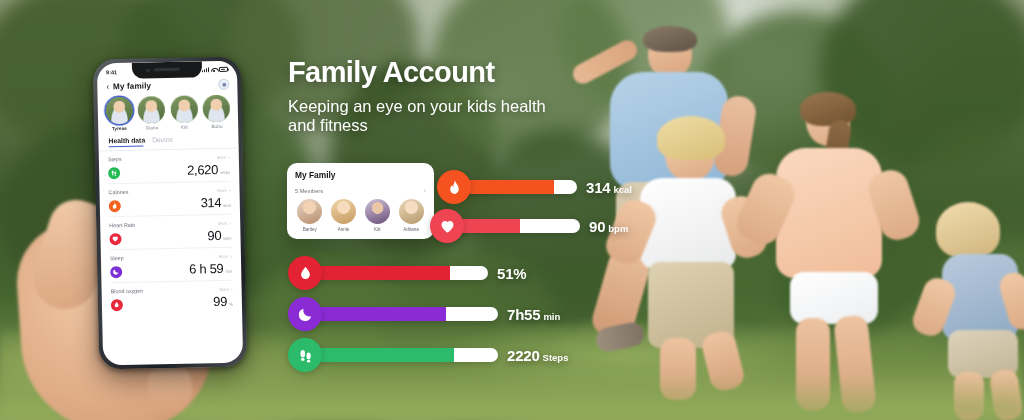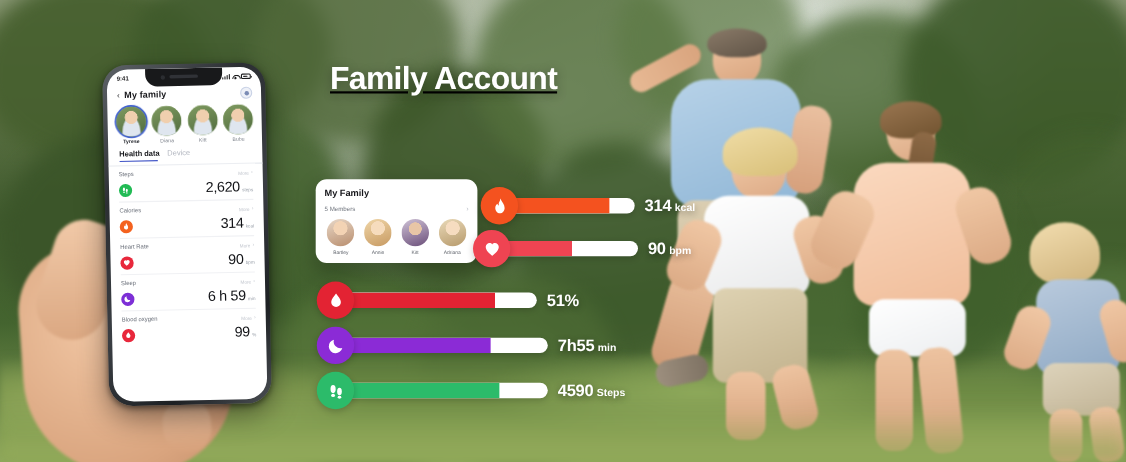--- a/index.html
+++ b/index.html
@@ -169,21 +169,21 @@
     width:12px; height:12px; border-radius:50%;
     display:flex; align-items:center; justify-content:center; color:#fff; font-size:6.5px;
     flex:0 0 auto;
   }
   .m-val{ display:flex; align-items:baseline; gap:2px; }
   .m-num{ font-size:13px; font-weight:300; color:#111216; letter-spacing:-.3px; }
   .m-unit{ font-size:4.2px; color:#9aa0aa; }
 
   
   .headline{
-    position:absolute; left:300px; top:58px; width:260px; z-index:9;text-decoration:underline;
+    position:absolute; left:288px; top:58px; width:260px; z-index:9;
   }
   .h1{
     font-size:29px; font-weight:800; color:#fff; letter-spacing:-.6px;
     line-height:1; text-shadow:0 2px 10px rgba(0,0,0,.35);
   }
   .h2{
     margin-top:10px; font-size:16.5px; color:#fff; line-height:1.18;
     font-weight:400; text-shadow:0 2px 8px rgba(0,0,0,.32);
   }
 
@@ -470,20 +470,21 @@
             </div>
           </div>
         </div>
 
     </div>
   </div>
 </div>
 
 <div class="headline">
   <div class="h1">Family Account</div>
+  <div class="h2">Keeping an eye on your kids health and fitness</div>
 </div>
 
 <div class="fam-card">
   <div class="fam-title">My Family</div>
   <div class="fam-sub">
     <span>5 Members</span>
     <span class="chev">›</span>
   </div>
   <div class="fam-avs" id="fam-avs">
       <div class="fav">
@@ -568,17 +569,17 @@
           <ellipse cx="8.2" cy="9.5" rx="3.3" ry="5.2"></ellipse>
           <ellipse cx="8.2" cy="17.6" rx="2.5" ry="2.1"></ellipse>
           <ellipse cx="16.4" cy="12.6" rx="3" ry="4.8"></ellipse>
           <ellipse cx="16.4" cy="20" rx="2.3" ry="1.9"></ellipse>
         </svg>
       </span>
       <span class="bar-track" style="width: 185px;">
         <span class="bar-fill" style="width: 76%; background: rgb(44, 187, 106);"></span>
       </span>
       <span class="bar-lbl">
-        <span class="n">4590</span>
+        <span class="n">2220</span>
         <span class="u">Steps</span>
       </span>
     </div>
   </div>
 
 </body></html>

